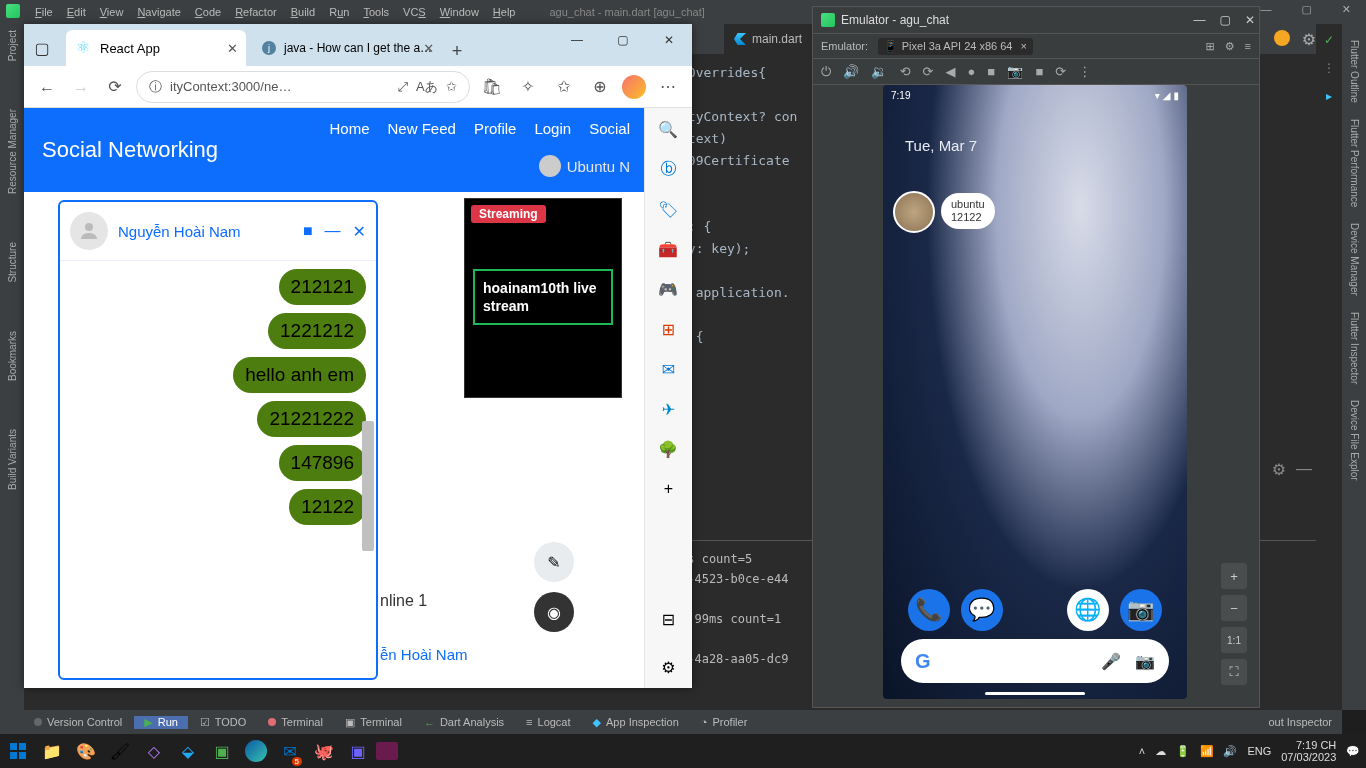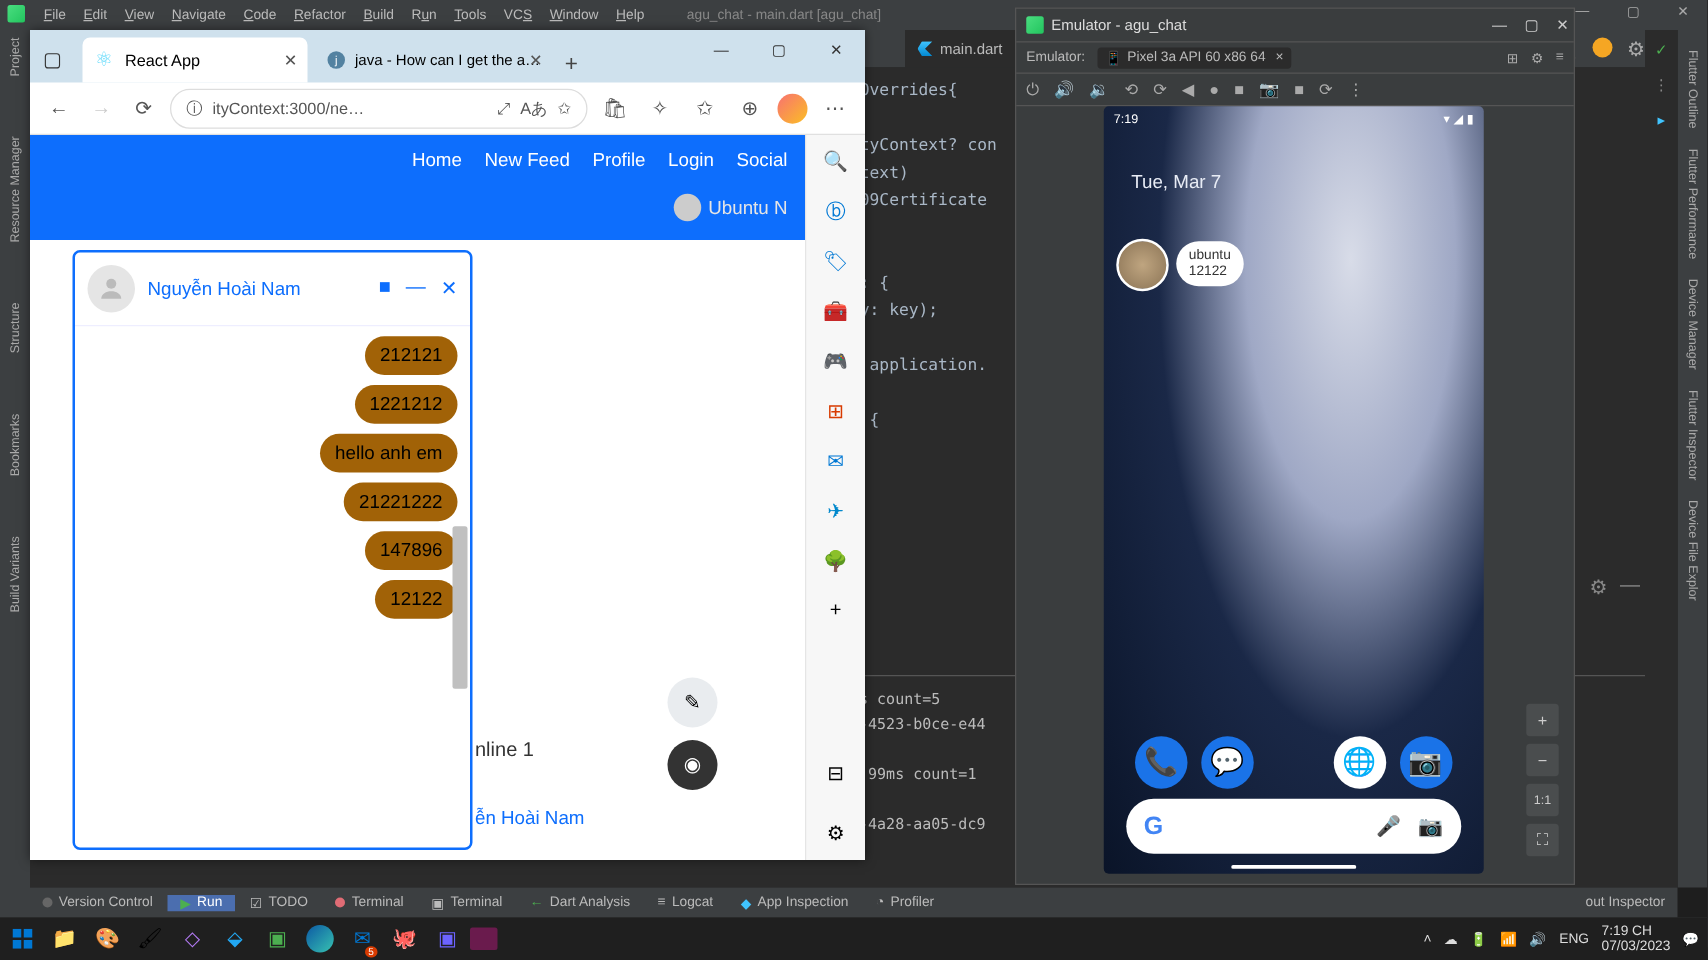--- a/index.html
+++ b/index.html
@@ -43,21 +43,21 @@
 .ide-bottom .dot{width:8px;height:8px;border-radius:50%}
 
 
 .ide-status{position:absolute;left:0;right:0;bottom:10px;height:24px;background:#3c3f41;display:flex;align-items:center;justify-content:flex-end;gap:14px;padding-right:36px;color:#bbb;font-size:11px}
 .ide-status .left{position:absolute;left:8px;display:flex;align-items:center;gap:6px}
 
 
 .taskbar{position:absolute;left:0;right:0;bottom:0;height:34px;background:#1f1f1f;display:flex;align-items:center}
 .taskbar .ticon{width:32px;height:34px;display:flex;align-items:center;justify-content:center;margin-left:2px}
 .taskbar .tray{position:absolute;right:6px;top:0;height:34px;display:flex;align-items:center;gap:10px;color:#ddd;font-size:11px}
-.taskbar .clock{line-height:1.1}
+.taskbar .clock{text-align:right;line-height:1.1}
 
 
 .browser{position:absolute;top:24px;left:24px;width:668px;height:664px;background:#fff;display:flex;flex-direction:column;box-shadow:0 0 8px rgba(0,0,0,0.5);z-index:5}
 .br-tabs{height:42px;background:#cfe1ed;display:flex;align-items:flex-end;position:relative}
 .br-sq{width:36px;height:36px;display:flex;align-items:center;justify-content:center;color:#333}
 .br-tab{height:36px;background:#fff;border-radius:6px 6px 0 0;display:flex;align-items:center;padding:0 10px;gap:8px;font-size:13px;margin-left:6px;min-width:180px;position:relative}
 .br-tab.inactive{background:transparent;min-width:180px}
 .br-tab .cls{position:absolute;right:8px;font-size:13px;color:#555}
 .br-tab .java{width:14px;height:14px;border-radius:50%;background:#5382a1;color:#fff;font-size:9px;display:flex;align-items:center;justify-content:center}
 .br-plus{width:30px;height:30px;display:flex;align-items:center;justify-content:center;color:#444;font-size:18px}
@@ -92,21 +92,21 @@
 .stream .title{position:absolute;left:8px;right:8px;top:70px;border:2px solid #1db954;padding:8px;color:#fff;font-weight:700;font-size:14px;line-height:1.3}
 
 
 .chat{position:absolute;left:34px;top:8px;width:320px;height:480px;border:2px solid #0d6efd;border-radius:6px;background:#fff;display:flex;flex-direction:column}
 .chat-head{display:flex;align-items:center;padding:10px;gap:10px;border-bottom:1px solid #eef}
 .chat-head .av{width:38px;height:38px;border-radius:50%;background:#e5e5e5;display:flex;align-items:center;justify-content:center}
 .chat-head .av svg{width:24px;height:24px;fill:#bbb}
 .chat-head .nm{color:#0d6efd;font-size:15px}
 .chat-head .acts{margin-left:auto;display:flex;gap:12px;color:#0d6efd;font-size:16px}
 .chat-body{flex:1;padding:8px 10px;overflow-y:auto;display:flex;flex-direction:column;gap:8px;position:relative}
-.msg{max-width:75%;padding:7px 12px;border-radius:18px;font-size:15px;background:#a16207}
+.msg{max-width:75%;padding:7px 12px;border-radius:18px;font-size:19px;background:#4d7c0f}
 .msg.right{align-self:flex-end}
 .msg-row{display:flex;align-items:flex-end;gap:6px}
 .msg-row .mav{width:32px;height:32px;border-radius:50%;background:#e5e5e5;display:flex;align-items:center;justify-content:center}
 .chat-input{padding:10px}
 .chat-input input{width:100%;height:36px;border:2px solid #0d6efd;border-radius:4px;padding:0 10px;font-size:15px;outline:none}
 
 .scroll-thumb{position:absolute;right:2px;top:160px;width:12px;height:130px;background:#c0c0c0;border-radius:2px}
 
 
 .partial-online{position:absolute;left:356px;top:400px;font-size:16px;color:#333}
@@ -331,33 +331,38 @@
       <div class="esicon" style="color:#d83b01">⊞</div>
       <div class="esicon" style="color:#0078d4">✉</div>
       <div class="esicon" style="color:#0088cc">✈</div>
       <div class="esicon" style="color:#2e7d32">🌳</div>
       <div class="esicon">+</div>
       <div class="esicon" style="margin-top:auto;margin-bottom:8px">⊟</div>
       <div class="esicon" style="margin-bottom:10px">⚙</div>
     </div>
     <div class="webapp">
       <div class="wa-header">
+        <div class="wa-brand">Social Networking</div>
         <div class="wa-nav">
           <span>Home</span>
           <span>New Feed</span>
           <span>Profile</span>
           <span>Login</span>
           <span>Social</span>
           <span class="usr">
               <span class="uav"></span>
               <span>Ubuntu N</span>
             </span>
         </div>
       </div>
       <div class="wa-content">
+        <div class="stream">
+          <div class="badge">Streaming</div>
+          <div class="title">hoainam10th live stream</div>
+        </div>
         <div class="partial-online">nline 1</div>
         <div class="partial-name">ễn Hoài Nam</div>
         <div class="fab1">✎</div>
         <div class="fab2">◉</div>
 
         <div class="chat">
           <div class="chat-head">
             <div class="av">
                 <svg viewBox="0 0 24 24">
                   <circle cx="12" cy="8" r="4"></circle>
@@ -393,21 +398,21 @@
     <div class="win">
       <span>—</span>
       <span>▢</span>
       <span>✕</span>
     </div>
   </div>
   <div class="emu-sub">
     <span>Emulator:</span>
     <div class="device">
       <span>📱</span>
-        <span>Pixel 3a API 60 x86 64</span>
+        <span>Pixel 3a API 24 x86 64</span>
         <span style="margin-left:4px">×</span>
     </div>
     <div class="rbtns">
       <span>⊞</span>
       <span>⚙</span>
       <span>≡</span>
     </div>
   </div>
   <div class="emu-toolbar">
     <span>⏻</span>

